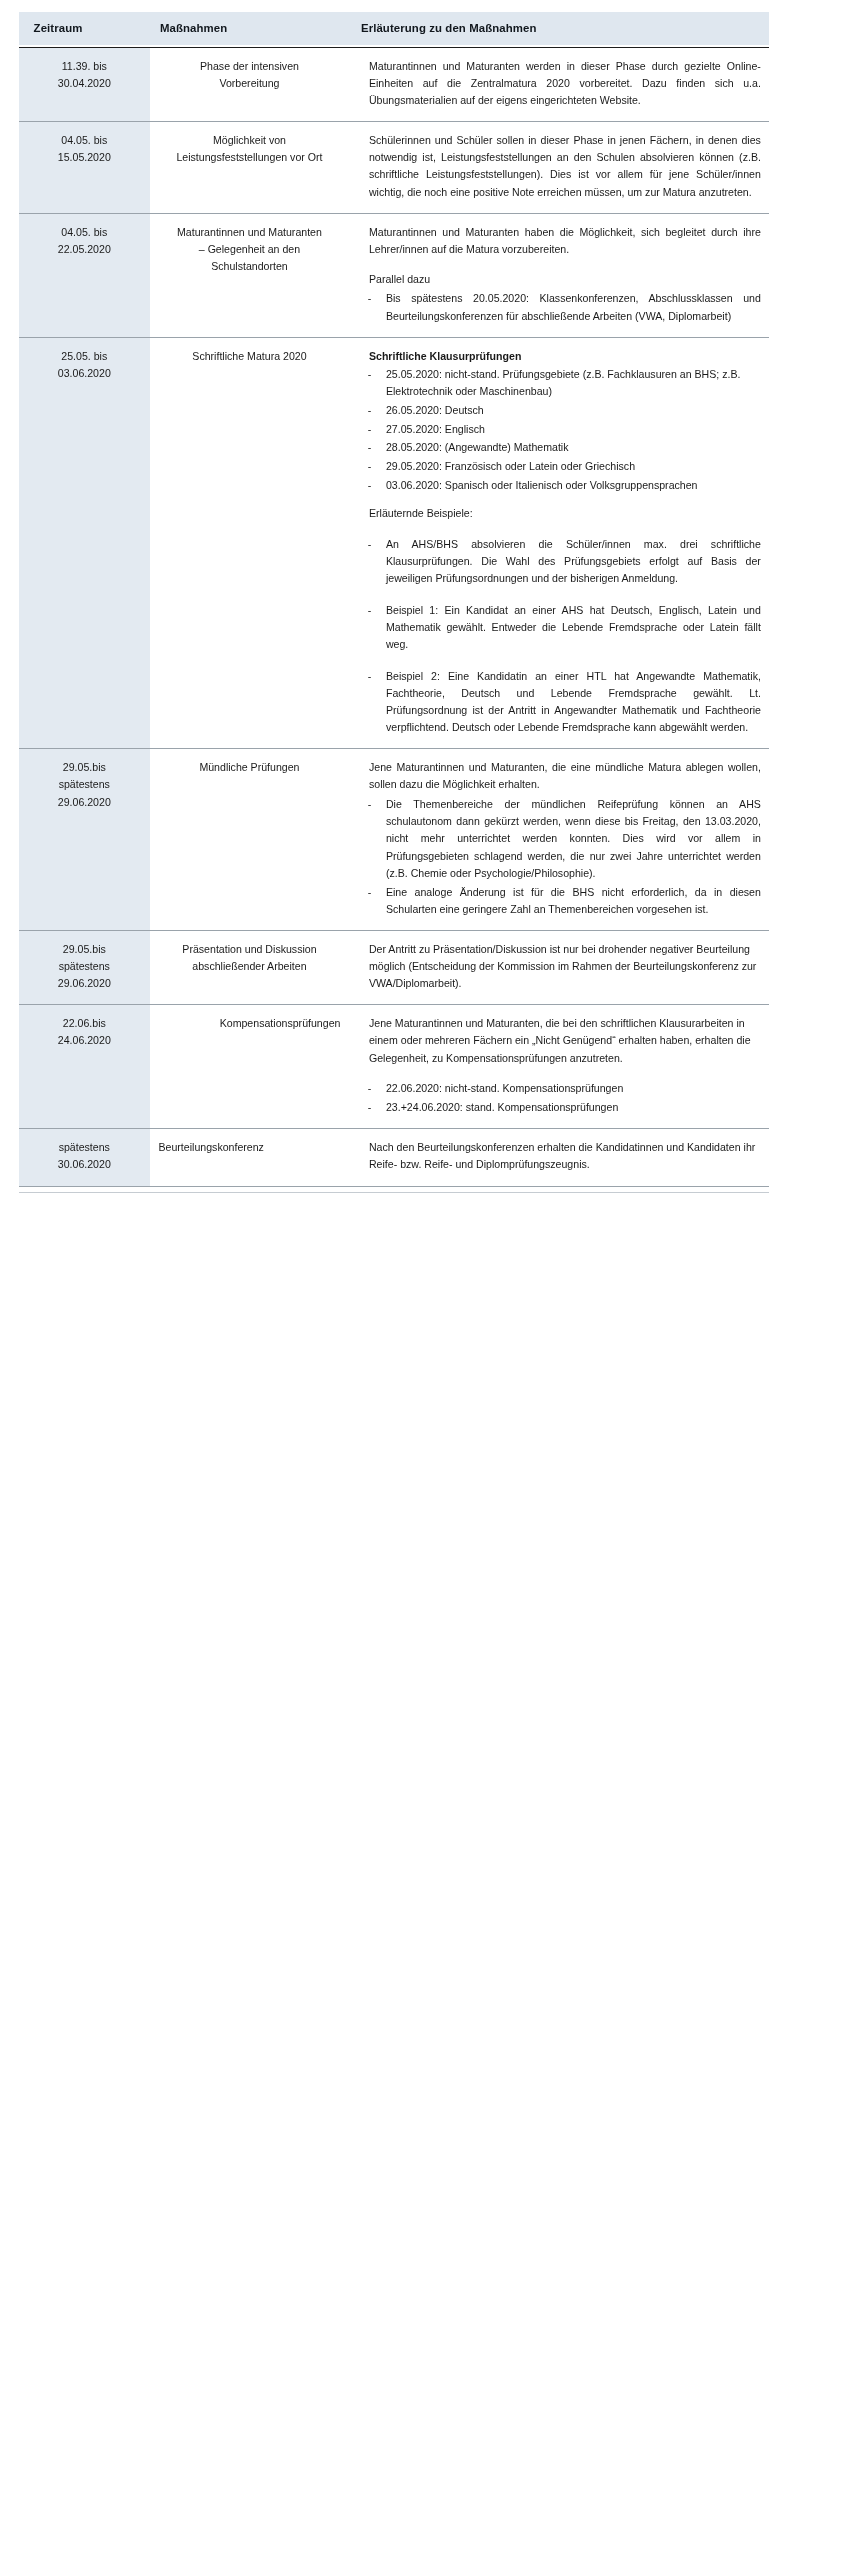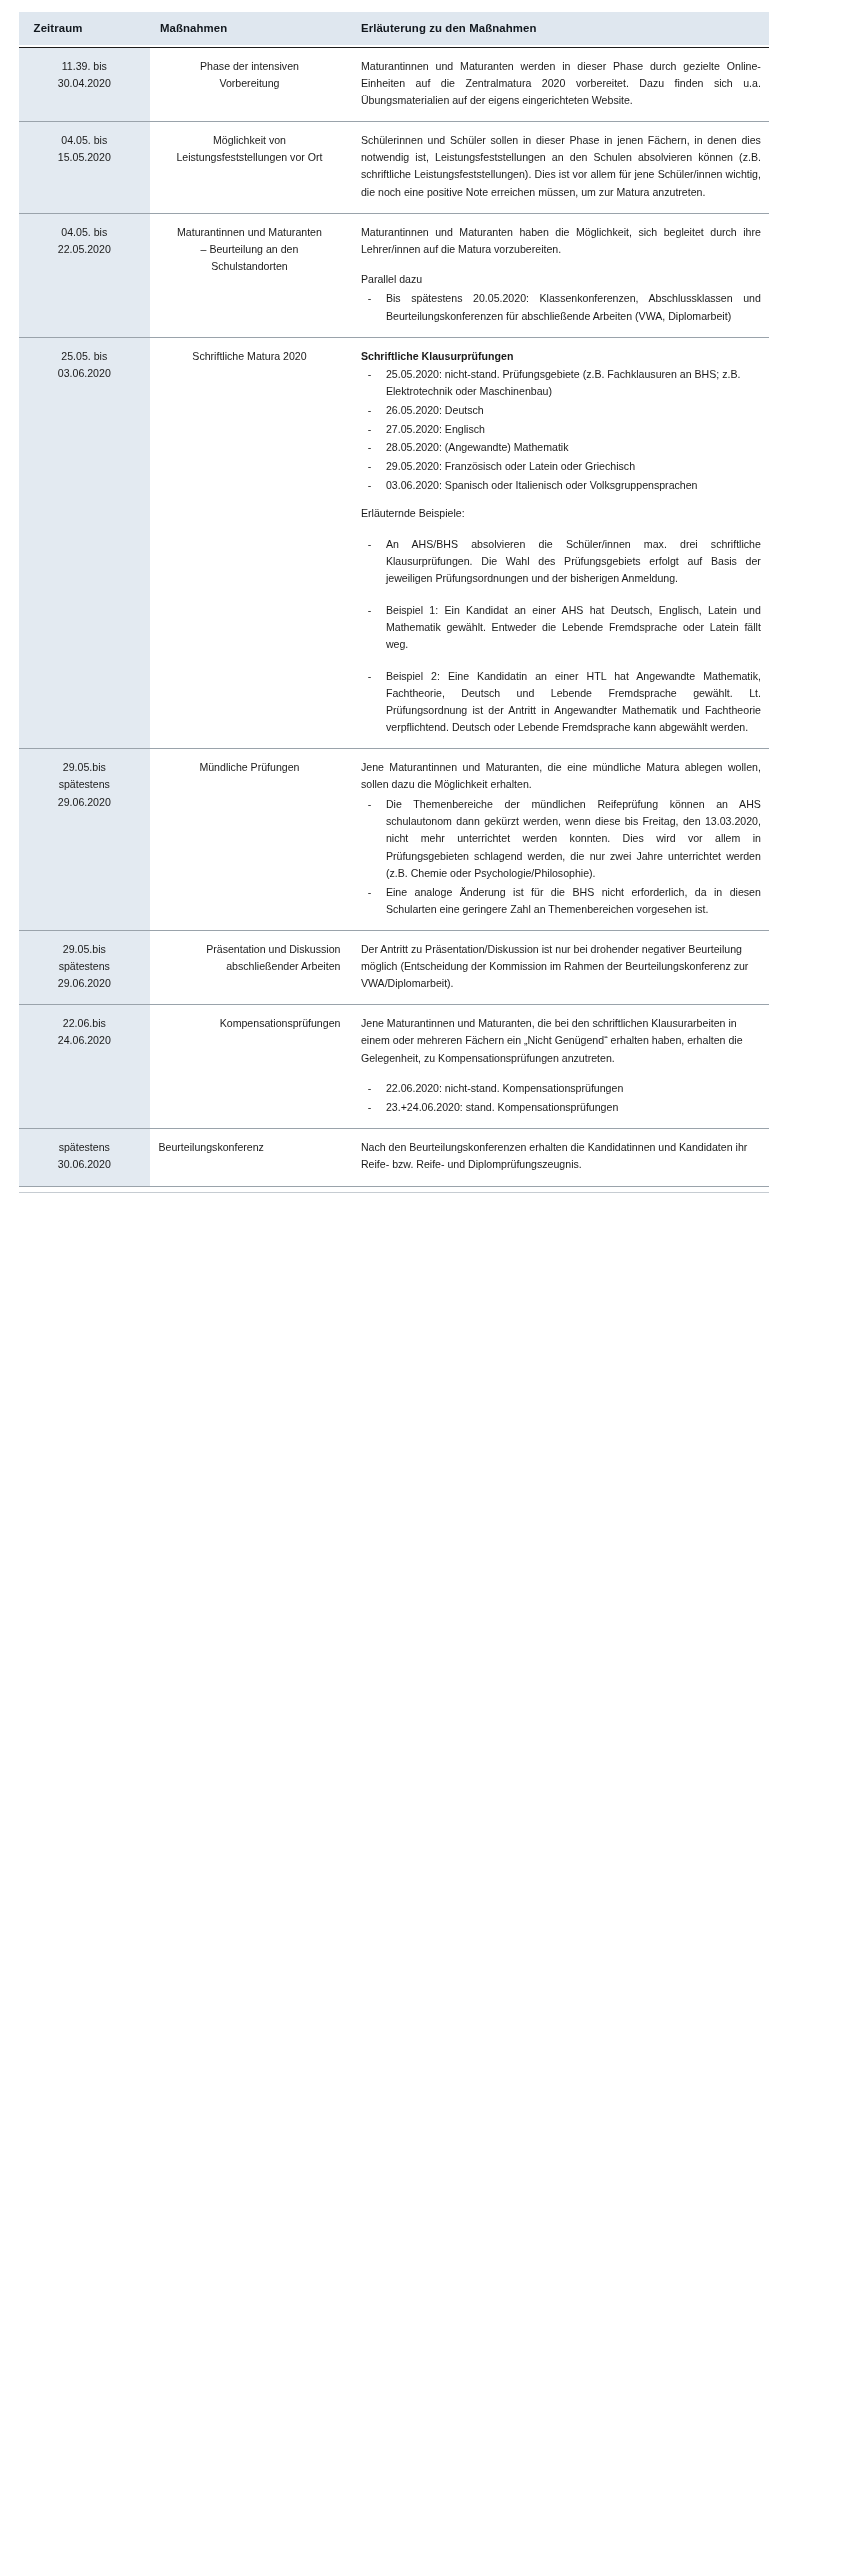--- a/index.html
+++ b/index.html
@@ -76,21 +76,21 @@
     text-justify: inter-word;
     padding-left: 12px;
     padding-right: 8.5px;
   }
   td.cell-erlaeut.nojustify { text-align: left; }
 
   .zt-line { display: block; white-space: nowrap; }
   .ms-line { display: block; }
 
   .para {
-    margin: 0 0 0 0;
+    margin: 0 0 0 8px;
     text-align: justify;
   }
   .para + .para { margin-top: 12.7px; }
   .para.left { text-align: left; }
   .para.bold { font-weight: bold; text-align: left; }
 
   ul.dash-list {
     list-style: none;
     margin: 1.7px 0 0 0;
     padding: 0;
@@ -167,21 +167,21 @@
             <div class="para">Schülerinnen und Schüler sollen in dieser Phase in jenen Fächern, in denen dies notwendig ist, Leistungsfeststellungen an den Schulen absolvieren können (z.B. schriftliche Leistungsfeststellungen). Dies ist vor allem für jene Schüler/innen wichtig, die noch eine positive Note erreichen müssen, um zur Matura anzutreten.</div>
           </td>
         </tr>
         <tr>
           <td class="cell-zeitraum">
             <span class="zt-line">04.05. bis</span>
             <span class="zt-line">22.05.2020</span>
           </td>
           <td class="cell-massnahme">
             <span class="ms-line">Maturantinnen und Maturanten</span>
-            <span class="ms-line">– Beurteilung an den</span>
+            <span class="ms-line">– Gelegenheit an den</span>
             <span class="ms-line">Schulstandorten</span>
           </td>
           <td class="cell-erlaeut">
             <div class="para">Maturantinnen und Maturanten haben die Möglichkeit, sich begleitet durch ihre Lehrer/innen auf die Matura vorzubereiten.</div>
             <div class="para">Parallel dazu</div>
             <ul class="dash-list" style="margin-top: 2.5px;">
               <li><span class="dash">-</span><span>Bis spätestens 20.05.2020: Klassenkonferenzen, Abschlussklassen und Beurteilungskonferenzen für abschließende Arbeiten (VWA, Diplomarbeit)</span></li>
             </ul>
           </td>
         </tr>
@@ -228,21 +228,21 @@
               <li><span class="dash">-</span><span>Eine analoge Änderung ist für die BHS nicht erforderlich, da in diesen Schularten eine geringere Zahl an Themenbereichen vorgesehen ist.</span></li>
             </ul>
           </td>
         </tr>
         <tr>
           <td class="cell-zeitraum">
             <span class="zt-line">29.05.bis</span>
             <span class="zt-line">spätestens</span>
             <span class="zt-line">29.06.2020</span>
           </td>
-          <td class="cell-massnahme" style="text-align: right; margin-left: 36px;">
+          <td class="cell-massnahme" style="text-align: center; margin-left: 36px;">
             <span class="ms-line">Präsentation und Diskussion</span>
             <span class="ms-line">abschließender Arbeiten</span>
           </td>
           <td class="cell-erlaeut nojustify">
             <div class="para left">Der Antritt zu Präsentation/Diskussion ist nur bei drohender negativer Beurteilung möglich (Entscheidung der Kommission im Rahmen der Beurteilungskonferenz zur VWA/Diplomarbeit).</div>
           </td>
         </tr>
         <tr>
           <td class="cell-zeitraum">
             <span class="zt-line">22.06.bis</span>

